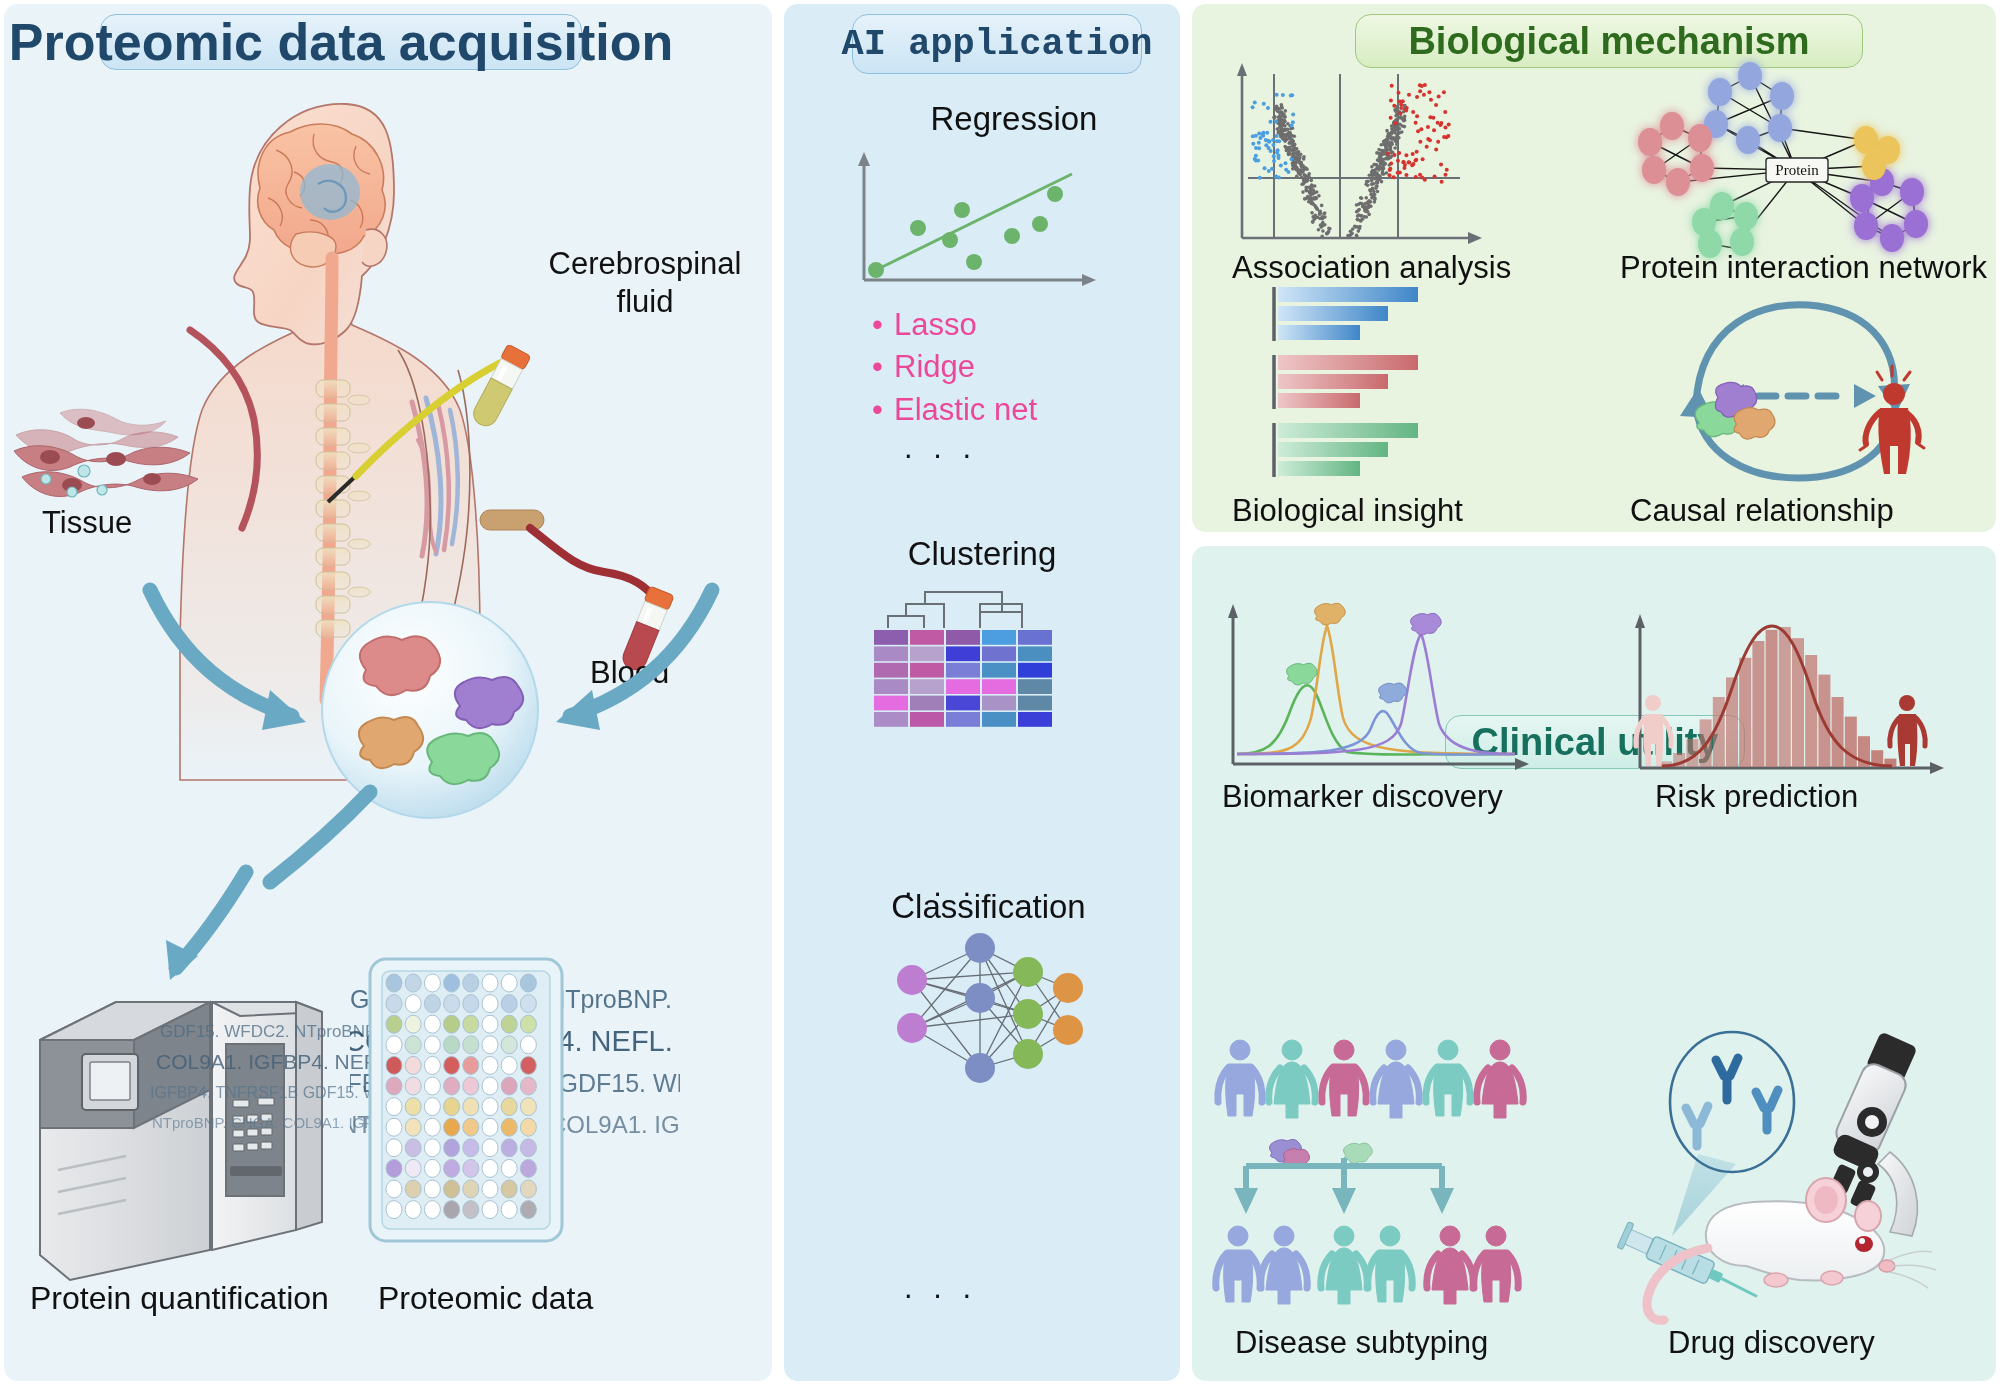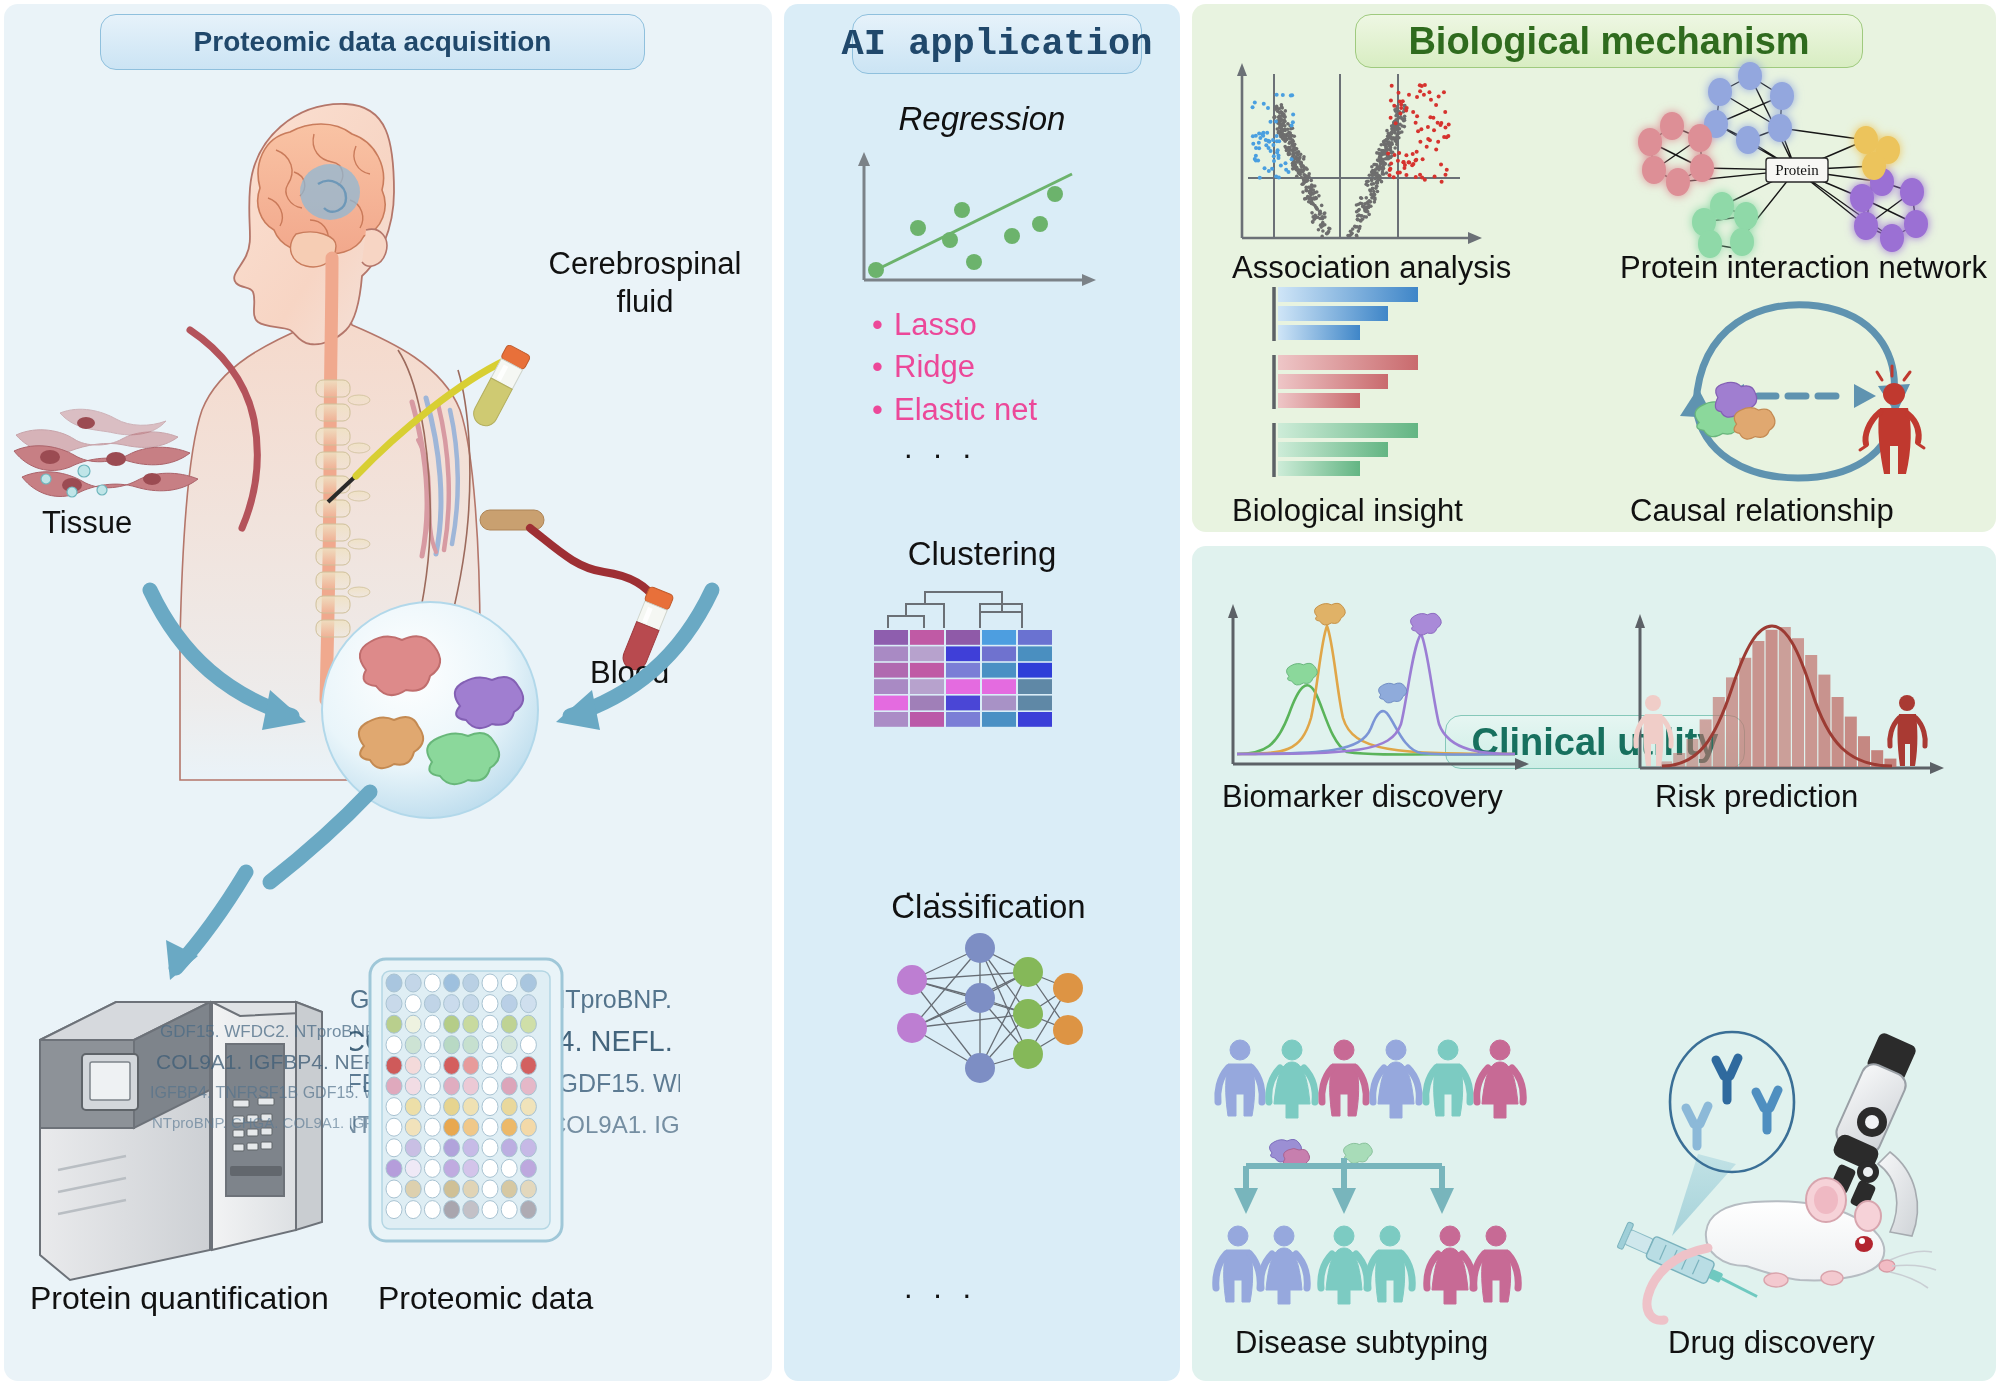--- a/index.html
+++ b/index.html
@@ -18,21 +18,21 @@
   .pill { position:absolute; border-radius:16px; display:flex; align-items:center;
           justify-content:center; font-weight:bold; letter-spacing:0px;
           white-space:nowrap; }
   .pill-blue { background:linear-gradient(180deg,#e6f2fa 0%,#cbe4f4 100%);
                border:1.5px solid #8fc0dd; color:#20486b; }
   .pill-green{ background:linear-gradient(180deg,#eef7e3 0%,#d8edc2 100%);
                border:1.5px solid #9fca7e; color:#2f6b1e; }
   .pill-teal { background:linear-gradient(180deg,#e6f6f2 0%,#cdeee6 100%);
                border:1.5px solid #85c8b9; color:#17705e; }
 
-  #pill-acq  { left:100px;  top:14px;  width:545px; height:56px;  font-size:28px; }
+  #pill-acq  { left:100px;  top:14px;  width:482px; height:56px;  font-size:52px; }
   #pill-ai   { left:852px;  top:14px;  width:290px; height:60px;  font-size:37px;font-family:Liberation Mono, monospace; }
   #pill-bio  { left:1355px; top:14px;  width:508px; height:54px;  font-size:38px; }
   #pill-clin { left:1445px; top:715px; width:300px; height:54px;  font-size:38px; }
 
   
   .cap { position:absolute; font-size:31px; color:#111; white-space:nowrap; }
   .sub-h { position:absolute; font-size:33px; color:#111; text-align:center; white-space:nowrap;}
 
   .bullets { position:absolute; font-size:31px; color:#ec4899; line-height:1.30; }
   .bullets li { list-style:none; margin:0 0 2px 0; }
@@ -396,21 +396,21 @@
         <ellipse cx="162.4" cy="254.60000000000002" rx="8" ry="9" fill="#aeabb3" stroke="#a9c3d2" stroke-width="1"></ellipse>
       </g>
   </svg>
 
   <div class="cap" style="left:30px; top:1280px; font-size:32px;">Protein quantification</div>
   <div class="cap" style="left:378px; top:1280px; font-size:32px;">Proteomic data</div>
 
   <div class="panel" id="panel-ai"></div>
   <div class="pill pill-blue" id="pill-ai">AI application</div>
 
-  <div class="sub-h" style="left:784px; top:100px; width:396px;font-style:italic;">Regression</div>
+  <div class="sub-h" style="left:784px; top:100px; width:460px;">Regression</div>
 
   <svg class="abs" style="left:850px;top:148px;" width="255" height="145" viewBox="0 0 255 145">
     <path d="M14,132 L14,10" stroke="#7b8288" stroke-width="3"></path>
     <path d="M8,18 L14,4 L20,18 Z" fill="#7b8288"></path>
     <path d="M14,132 L240,132" stroke="#7b8288" stroke-width="3"></path>
     <path d="M232,126 L246,132 L232,138 Z" fill="#7b8288"></path>
     <path d="M26,122 L222,26" stroke="#6cb36c" stroke-width="3"></path>
     <g fill="#6cb36c">
       <circle cx="26" cy="122" r="8"></circle>
       <circle cx="68" cy="80" r="8"></circle>

